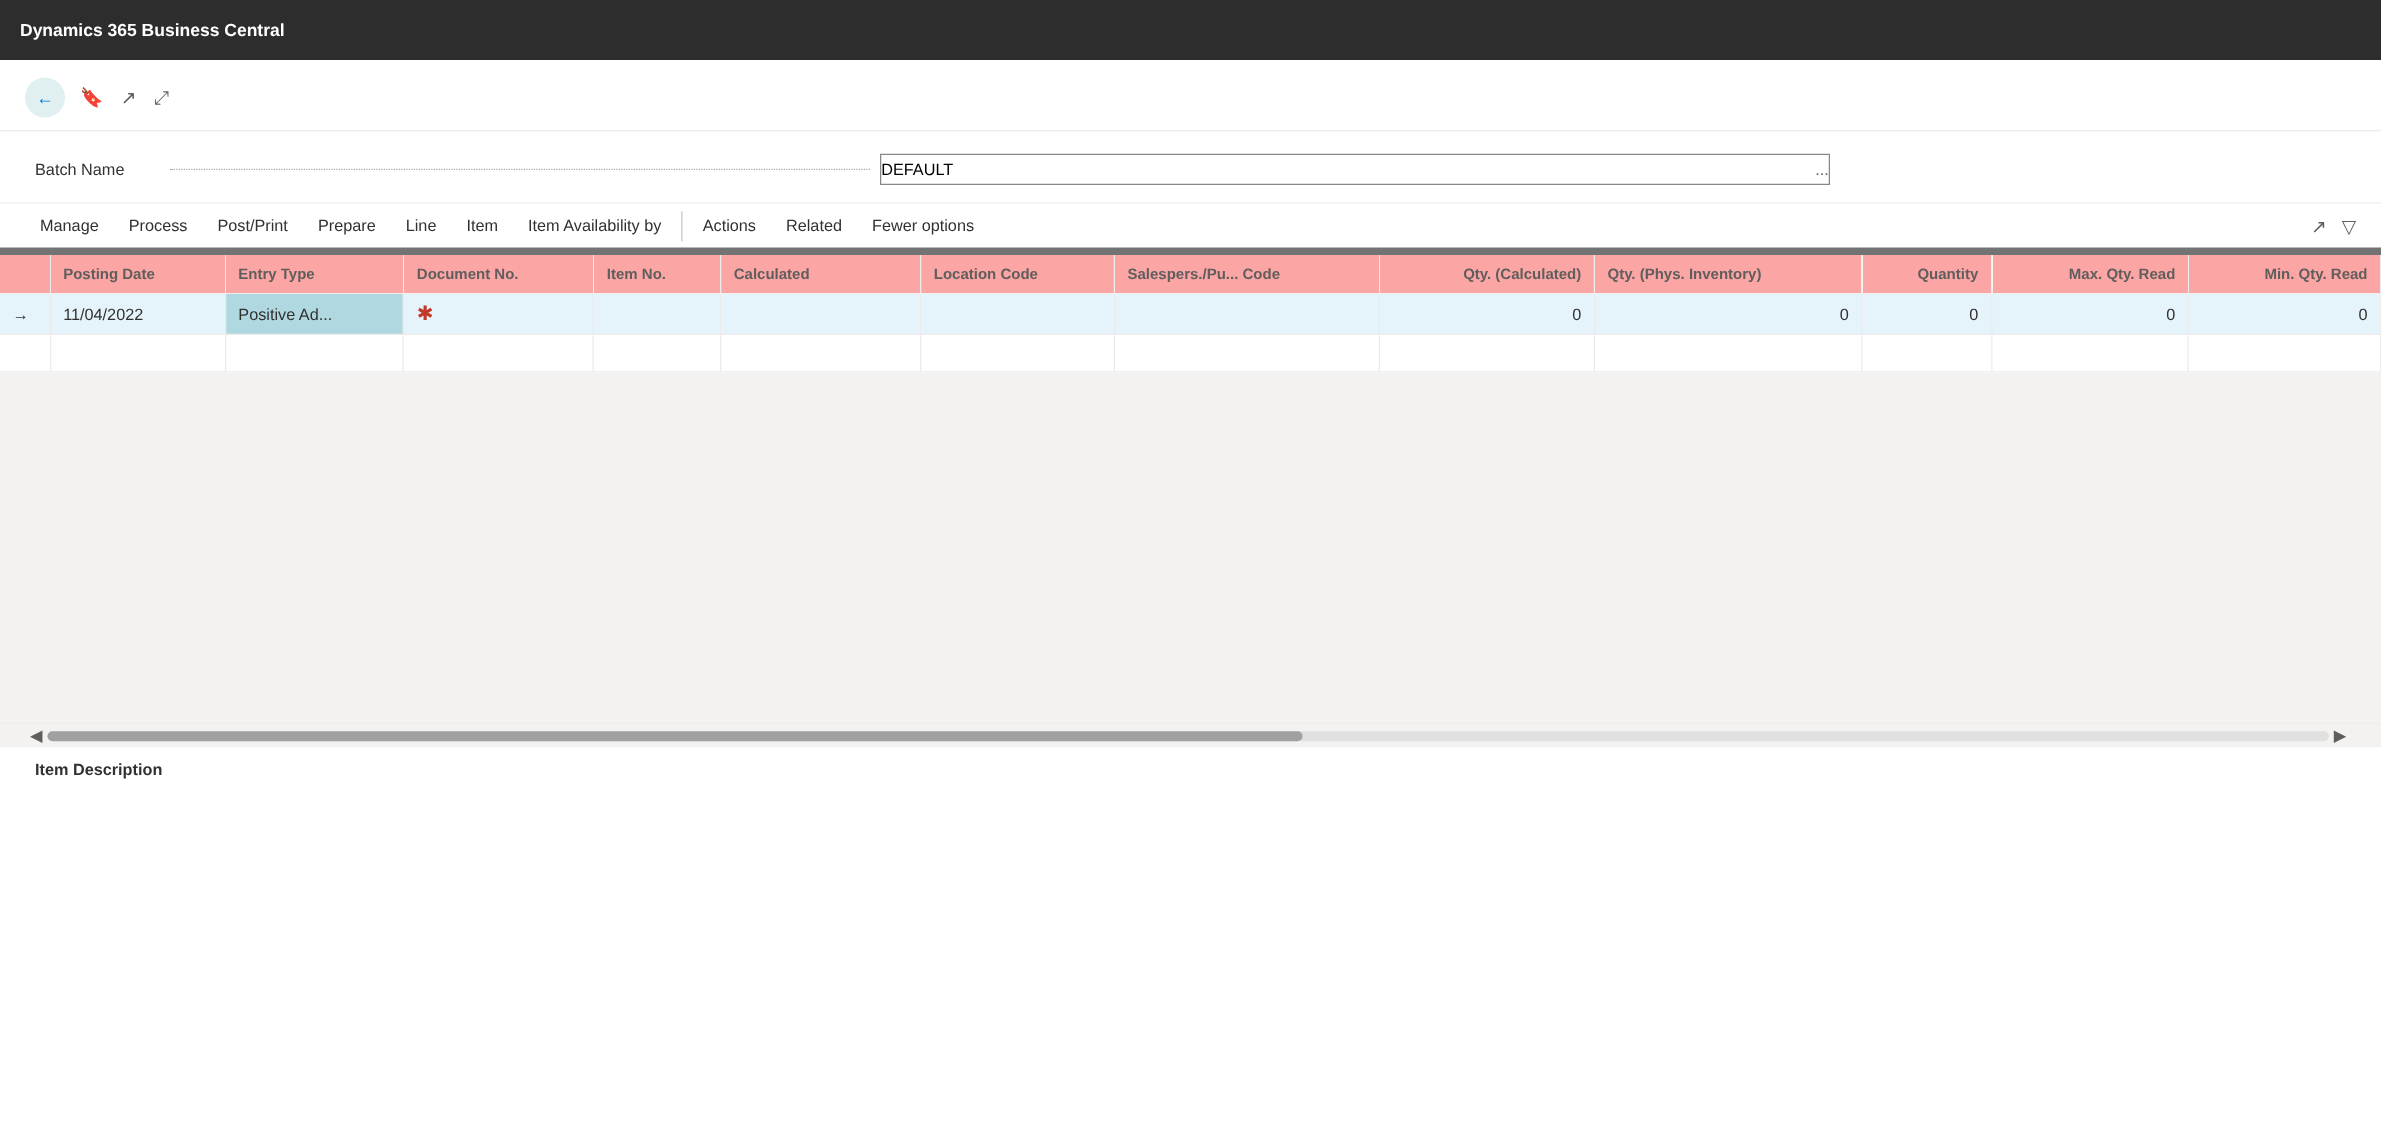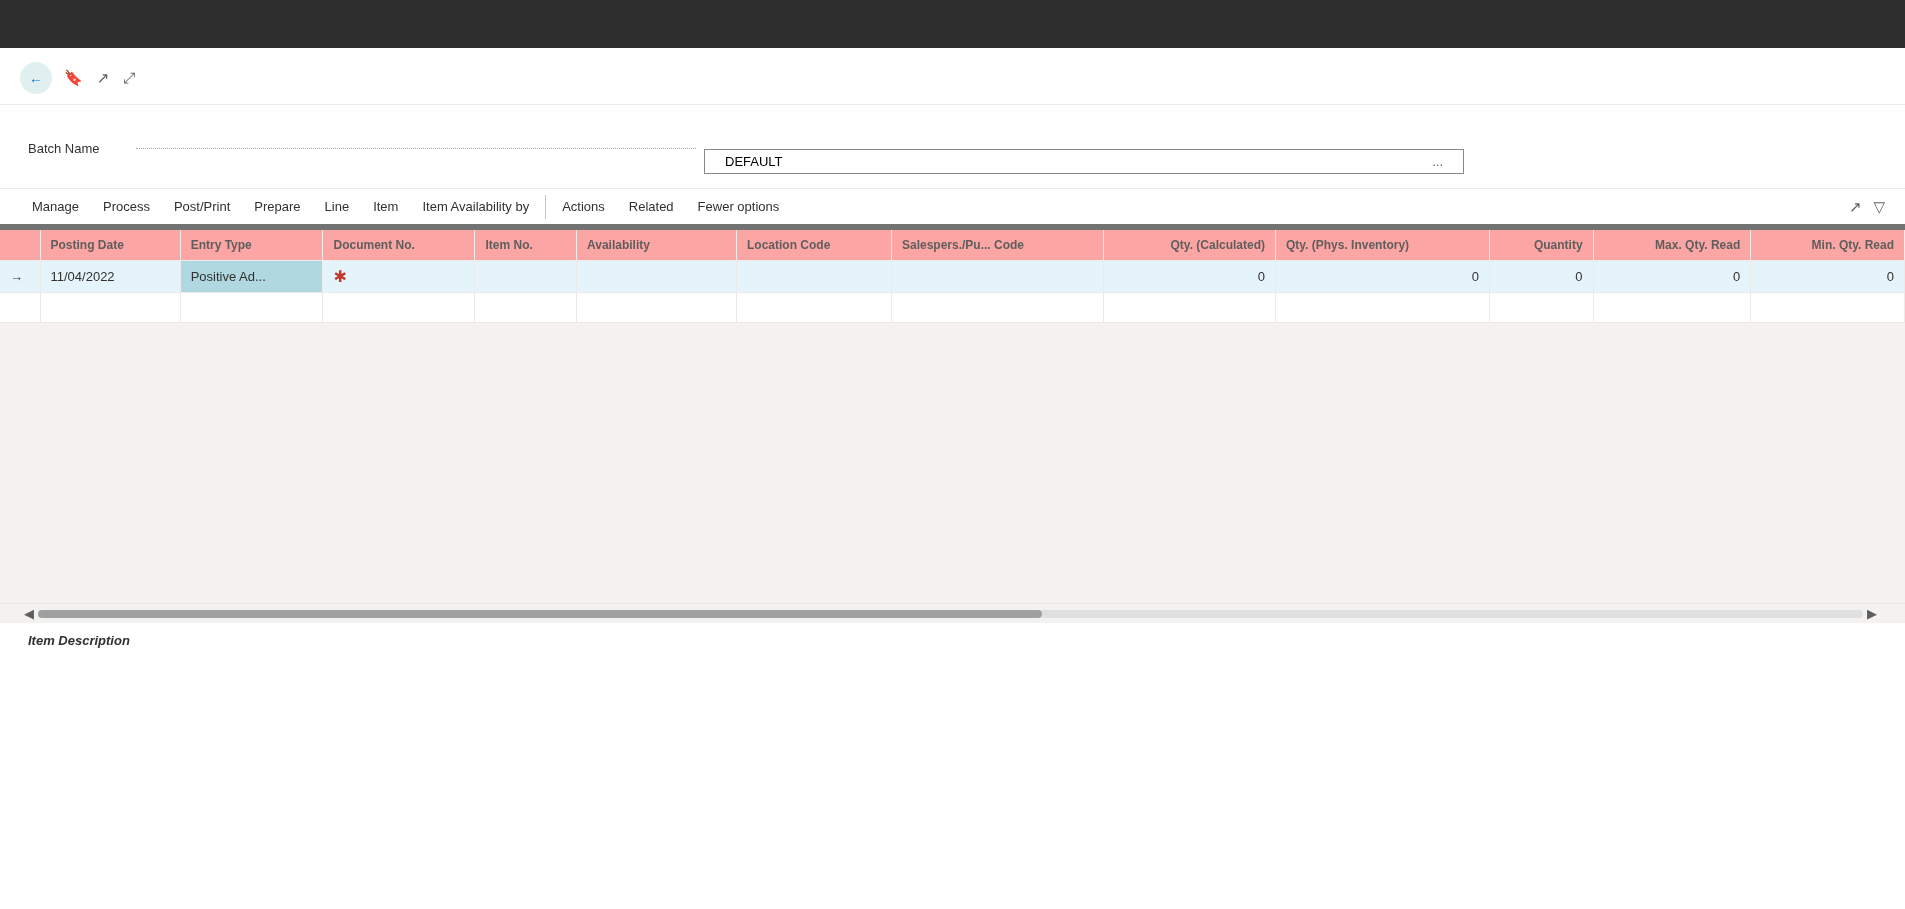--- a/index.html
+++ b/index.html
@@ -114,24 +114,23 @@
       flex: 1;
       border-bottom: 1px dotted #aaa;
       height: 1px;
       margin: 0 8px;
       max-width: 560px;
     }
     .batch-input-wrap {
       display: flex;
       align-items: flex-end;
       border: 1px solid #8a8886;
-      padding: 4px 20px;
+      padding: 4px 0;
       width: 760px;
       background: white;
-      margin-top: 26px;
     }
     .batch-input {
       border: none;
       outline: none;
       font-size: 13px;
       flex: 1;
       background: transparent;
     }
     .batch-ellipsis {
       color: #605e5c;
@@ -266,34 +265,34 @@
 
     
     .page-footer {
       padding: 10px 28px;
       background: white;
     }
     .footer-label {
       font-size: 13px;
       font-weight: 600;
       color: #323130;
-      font-style: italic;
     }
 
     
     .empty-area {
       background: #f3f2f1;
       flex: 1;
       min-height: 280px;
     }
   </style>
 </head>
 <body>
 
 <div class="top-bar">
+  <span class="top-bar-brand">Dynamics 365 Business Central</span>
 </div>
 
 <div class="page-container">
 
   <div class="page-header">
     <button class="back-btn">←</button>
     <div class="page-header-icons">
       <span class="header-icon">🔖</span>
       <span class="header-icon">↗</span>
       <span class="header-icon">⤢</span>
@@ -331,21 +330,21 @@
 
   <div class="table-wrap">
     <table>
       <thead>
         <tr>
           <th></th>
           <th>Posting Date</th>
           <th>Entry Type</th>
           <th>Document No.</th>
           <th>Item No.</th>
-          <th style="width:160px;">Availability</th>
+          <th style="width:160px;">Calculated</th>
           <th>Location Code</th>
           <th>Salespers./Pu... Code</th>
           <th style="text-align:right;">Qty. (Calculated)</th>
           <th style="text-align:left;">Qty. (Phys. Inventory)</th>
           <th style="text-align:right;">Quantity</th>
           <th style="text-align:right;">Max. Qty. Read</th>
           <th style="text-align:right;">Min. Qty. Read</th>
         </tr>
       </thead>
       <tbody>

